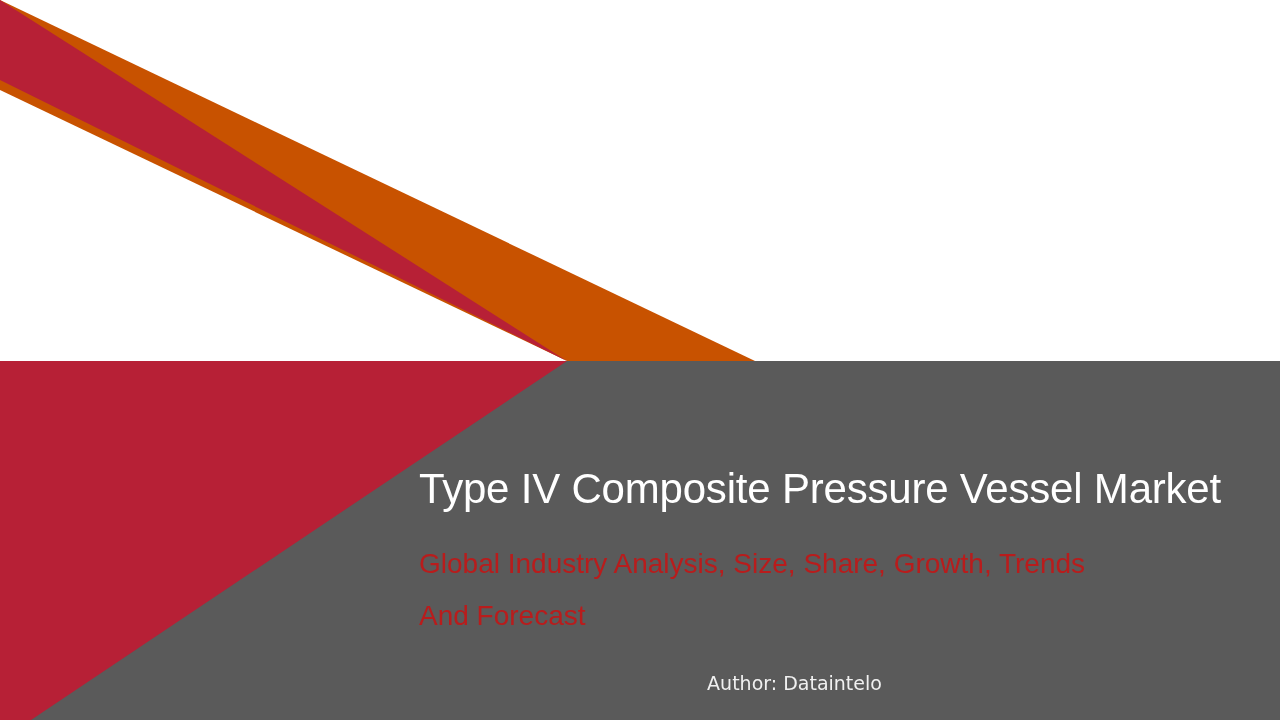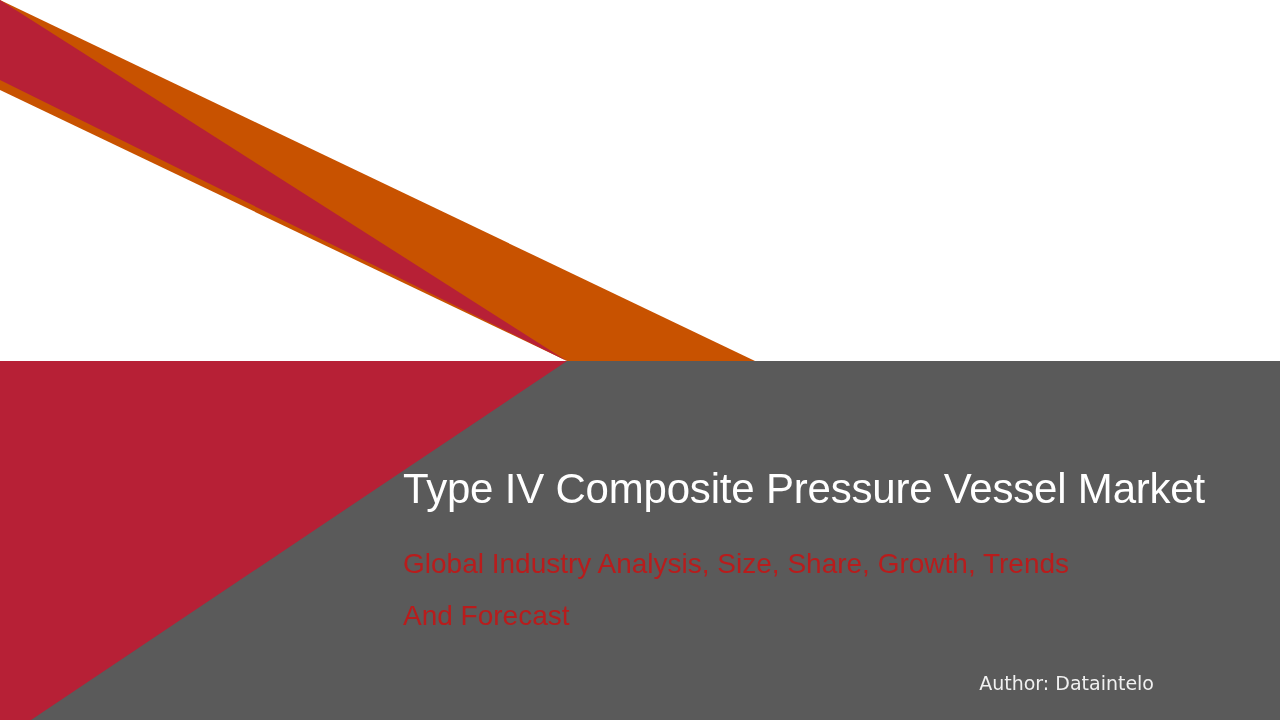--- a/index.html
+++ b/index.html
@@ -17,21 +17,21 @@
   }
   #backdrop {
     position: absolute;
     left: 0;
     top: 0;
     width: 1280px;
     height: 720px;
   }
   .text-layer {
     position: absolute;
-    left: 0;
+    left: 16px;
     top: 0;
     width: 1085px;
     height: 720px;
   }
   #title {
     position: absolute;
     left: 403px;
     top: 466px;
     width: 830px;
     color: #ffffff;
@@ -52,21 +52,21 @@
     font-size: 28px;
     font-weight: 400;
     line-height: 52px;
     white-space: pre-line;
   }
   #author {
     position: absolute;
     left: 403px;
     top: 670px;
     width: 751px;
-    text-align: right;
+    text-align: center;
     color: #f0f0f0;
     font-family: "DejaVu Sans", sans-serif;
     font-size: 19px;
     font-weight: 400;
     line-height: 26px;
     white-space: pre;
   }
 </style>
 </head>
 <body>

